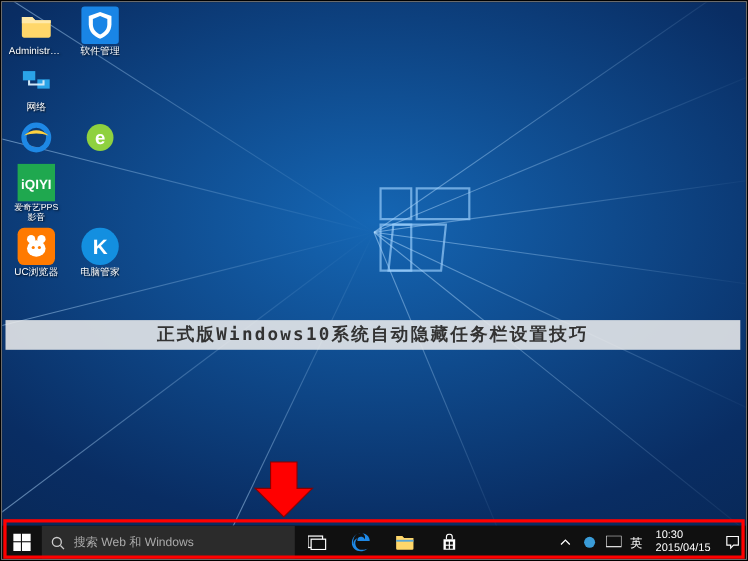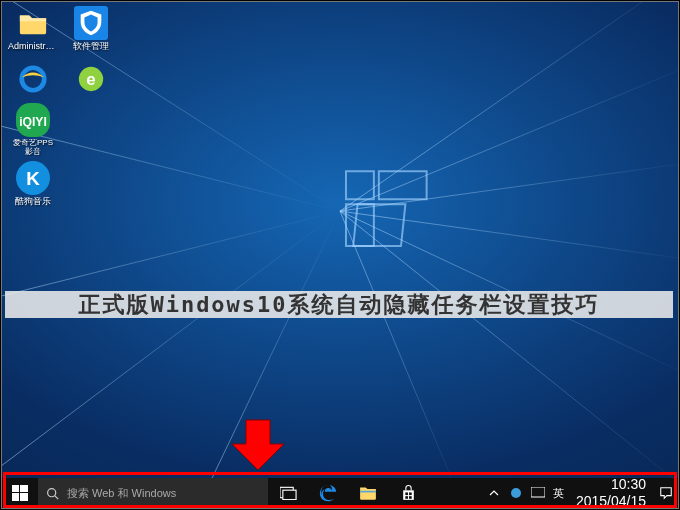--- a/index.html
+++ b/index.html
@@ -74,21 +74,21 @@
   right: 5px;
   top: 289px;
   height: 27px;
   background: rgba(235,235,235,0.88);
   display: flex;
   align-items: center;
   justify-content: center;
 }
 .overlay-banner span {
   font-family: 'SimHei', monospace;
-  font-size: 22px;
+  font-size: 16px;
   font-weight: bold;
   color: #333;
   letter-spacing: 2px;
   white-space: nowrap;
 }
 
 .red-arrow {
   position: absolute;
   left: 226px;
   top: 416px;
@@ -166,23 +166,23 @@
   justify-content: center;
   font-size: 11px;
   cursor: pointer;
 }
 .ime-label {
   font-size: 11px;
   padding: 0 2px;
   cursor: pointer;
 }
 .clock {
-  font-size: 14px;
+  font-size: 10px;
   line-height: 1.2;
-  text-align: right;
+  text-align: left;
   padding: 0 6px;
   cursor: pointer;
 }
 </style>
 </head>
 <body>
 
 <div class="screenshot">
   <div class="desktop">
     <svg class="light-rays" viewBox="0 0 678 478">
@@ -232,20 +232,30 @@
                 <path fill="#fff" d="M16 3l11 4v8c0 7-5 12-11 14C10 27 5 22 5 15V7z"></path>
                 <path fill="#1985e6" d="M16 7l7 3v5c0 5-3 8-7 10-4-2-7-5-7-10v-5z"></path>
               </svg>
             </div>
           <div class="icon-label">软件管理</div>
         </div>
       </div>
 
 
       <div class="icon-row">
+        <div class="desktop-icon">
+          <div class="icon-box">
+              <svg viewBox="0 0 32 32">
+                <rect x="3" y="6" width="12" height="9" fill="#2aa3e8"></rect>
+                <rect x="17" y="14" width="12" height="9" fill="#2aa3e8"></rect>
+                <path stroke="#cfe7f7" stroke-width="2" fill="none" d="M9 15v4h14v-4"></path>
+              </svg>
+            </div>
+          <div class="icon-label">网络</div>
+        </div>
       </div>
 
 
       <div class="icon-row">
         <div class="desktop-icon">
           <div class="icon-box">
               <svg viewBox="0 0 32 32">
                 <circle cx="16" cy="16" r="12" fill="none" stroke="#1e88e5" stroke-width="5"></circle>
                 <path fill="#ffd23f" d="M4 14q12-10 24 0q-12-4-24 0z"></path>
               </svg>
@@ -258,37 +268,49 @@
                 <circle cx="16" cy="16" r="13" fill="#8fd13f"></circle>
                 <text x="16" y="22" text-anchor="middle" font-size="18" font-weight="bold" fill="#fff">e</text>
               </svg>
             </div>
           <div class="icon-label"></div>
         </div>
       </div>
 
       <div class="icon-row">
         <div class="desktop-icon">
-          <div class="icon-box" style="background:#1fa84f;border-radius:14px">
+          <div class="icon-box" style="background:#1fa84f;border-radius:0">
               <svg viewBox="0 0 32 32">
                 <text x="16" y="22" text-anchor="middle" font-size="13" font-weight="bold" fill="#fff">iQIYI</text>
               </svg>
             </div>
           <div class="icon-label" style="white-space:normal;max-width:50px;font-size:8px">爱奇艺PPS 影音</div>
         </div>
       </div>
 
       <div class="icon-row">
         <div class="desktop-icon">
+          <div class="icon-box" style="background:#ff7a00;border-radius:6px">
+              <svg viewBox="0 0 32 32">
+                <ellipse cx="16" cy="18" rx="9" ry="8" fill="#fff"></ellipse>
+                <circle cx="11" cy="9" r="4" fill="#fff"></circle>
+                <circle cx="21" cy="9" r="4" fill="#fff"></circle>
+                <circle cx="13" cy="17" r="1.5" fill="#ff7a00"></circle>
+                <circle cx="19" cy="17" r="1.5" fill="#ff7a00"></circle>
+              </svg>
+            </div>
+          <div class="icon-label">UC浏览器</div>
+        </div>
+        <div class="desktop-icon">
           <div class="icon-box" style="background:#138fe0;border-radius:50%">
               <svg viewBox="0 0 32 32">
                 <text x="16" y="23" text-anchor="middle" font-size="20" font-weight="bold" fill="#fff">K</text>
               </svg>
             </div>
-          <div class="icon-label">酷狗音乐</div>
+          <div class="icon-label">电脑管家</div>
         </div>
       </div>
     </div>
 
     <div class="overlay-banner">
       <span>正式版Windows10系统自动隐藏任务栏设置技巧</span>
     </div>
 
     <svg class="red-arrow" width="60" height="56" viewBox="0 0 60 56">
       <path d="M18 2 H42 V26 H56 L30 52 L4 26 H18 Z" fill="#ff0000" stroke="#8a0000" stroke-width="1"></path>

